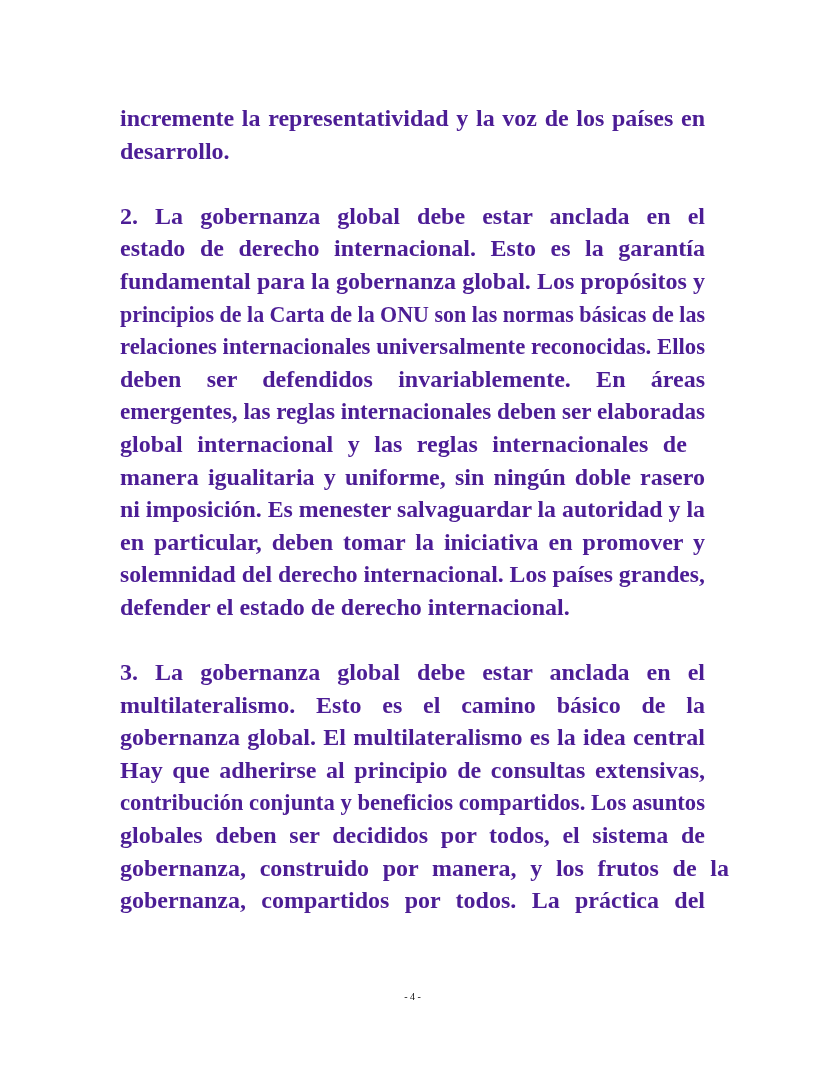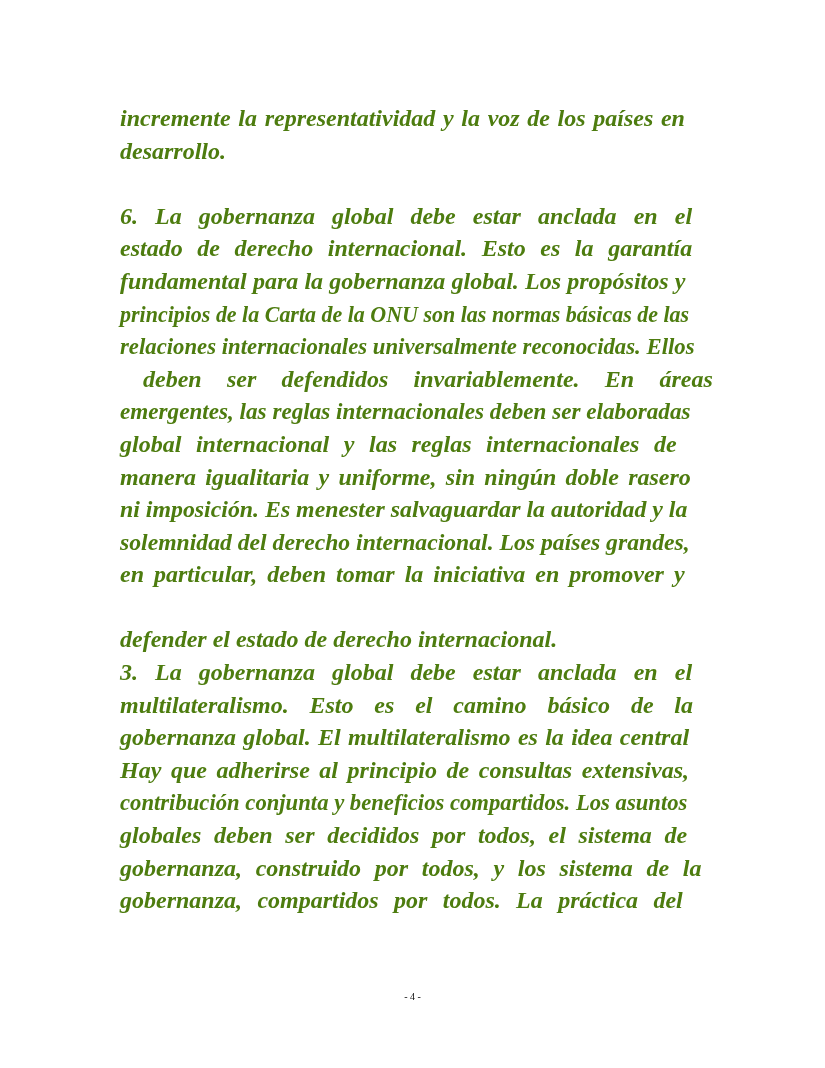--- a/index.html
+++ b/index.html
@@ -33,22 +33,21 @@
   .paragraph:last-child {
     margin-bottom: 0;
     margin-top: 24px;
   }
   .line {
     height: 32.6px;
     line-height: 32.6px;
     font-size: 24px;
     font-weight: 700;
     white-space: nowrap;
-    color: #4d7c0f;
-    font-style: italic;
+    color: #4c1d95;
   }
   .line .ltxt {
     display: inline-block;
     transform-origin: 0 50%;
   }
   .footer {
     position: absolute;
     left: 120px;
     top: 990px;
     width: 585px;
@@ -62,39 +61,39 @@
 </head>
 <body>
 
 <div class="page">
   <div class="text-block" id="text-block">
       <div class="paragraph">
         <div class="line"><span class="ltxt" style="word-spacing: 1.67014px;">incremente la representatividad y la voz de los países en</span></div>
         <div class="line flush"><span class="ltxt" style="word-spacing: 0px; text-align: right;">desarrollo.</span></div>
       </div>
       <div class="paragraph">
-        <div class="line"><span class="ltxt" style="word-spacing: 11.0957px;">6. La gobernanza global debe estar anclada en el</span></div>
+        <div class="line"><span class="ltxt" style="word-spacing: 11.0957px;">2. La gobernanza global debe estar anclada en el</span></div>
         <div class="line"><span class="ltxt" style="word-spacing: 8.59152px;">estado de derecho internacional. Esto es la garantía</span></div>
         <div class="line"><span class="ltxt" style="word-spacing: 0.194196px;">fundamental para la gobernanza global. Los propósitos y</span></div>
         <div class="line"><span class="ltxt" style="word-spacing: 0px; transform: scaleX(0.915896);">principios de la Carta de la ONU son las normas básicas de las</span></div>
         <div class="line"><span class="ltxt" style="word-spacing: 0px; transform: scaleX(0.94804);">relaciones internacionales universalmente reconocidas. Ellos</span></div>
-        <div class="line"><span class="ltxt" style="word-spacing: 19.3062px; margin-left: 23px;">deben ser defendidos invariablemente. En áreas</span></div>
+        <div class="line"><span class="ltxt" style="word-spacing: 19.3062px;">deben ser defendidos invariablemente. En áreas</span></div>
         <div class="line"><span class="ltxt" style="word-spacing: 0px; transform: scaleX(0.96475);">emergentes, las reglas internacionales deben ser elaboradas</span></div>
         <div class="line"><span class="ltxt" style="word-spacing: 8.54167px;">global internacional y las reglas internacionales de</span></div>
         <div class="line"><span class="ltxt" style="word-spacing: 3.24777px;">manera igualitaria y uniforme, sin ningún doble rasero</span></div>
         <div class="line"><span class="ltxt" style="word-spacing: 0px; transform: scaleX(0.992919);">ni imposición. Es menester salvaguardar la autoridad y la</span></div>
+        <div class="line"><span class="ltxt" style="word-spacing: 3.98828px;">en particular, deben tomar la iniciativa en promover y</span></div>
         <div class="line"><span class="ltxt" style="word-spacing: 0px; transform: scaleX(0.986613);">solemnidad del derecho internacional. Los países grandes,</span></div>
-        <div class="line"><span class="ltxt" style="word-spacing: 3.98828px;">en particular, deben tomar la iniciativa en promover y</span></div>
-        <div class="line flush"><span class="ltxt" style="word-spacing: 0px; margin-top: 32px;">defender el estado de derecho internacional.</span></div>
+        <div class="line flush"><span class="ltxt" style="word-spacing: 0px;">defender el estado de derecho internacional.</span></div>
       </div>
       <div class="paragraph">
         <div class="line"><span class="ltxt" style="word-spacing: 11.0957px;">3. La gobernanza global debe estar anclada en el</span></div>
         <div class="line"><span class="ltxt" style="word-spacing: 14.8147px;">multilateralismo. Esto es el camino básico de la</span></div>
         <div class="line"><span class="ltxt" style="word-spacing: 1.29241px;">gobernanza global. El multilateralismo es la idea central</span></div>
         <div class="line"><span class="ltxt" style="word-spacing: 3.56696px; text-align: center;">Hay que adherirse al principio de consultas extensivas,</span></div>
         <div class="line"><span class="ltxt" style="word-spacing: 0px; transform: scaleX(0.944477);">contribución conjunta y beneficios compartidos. Los asuntos</span></div>
         <div class="line"><span class="ltxt" style="word-spacing: 6.64844px;">globales deben ser decididos por todos, el sistema de</span></div>
-        <div class="line"><span class="ltxt" style="word-spacing: 7.67578px;">gobernanza, construido por todos, y los sistema de la</span></div>
+        <div class="line"><span class="ltxt" style="word-spacing: 7.67578px;">gobernanza, construido por manera, y los frutos de la</span></div>
         <div class="line"><span class="ltxt" style="word-spacing: 9.35156px;">gobernanza, compartidos por todos. La práctica del</span></div>
       </div>
     </div>
   <div class="footer">- 4 -</div>
 </div>
 
 </body></html>

